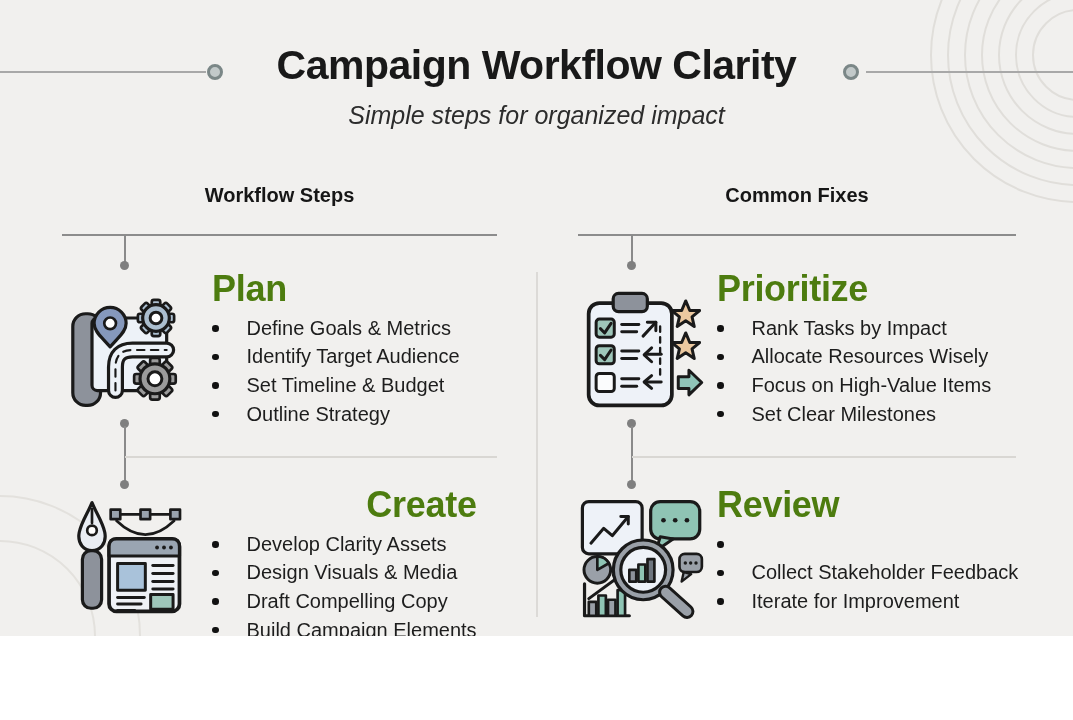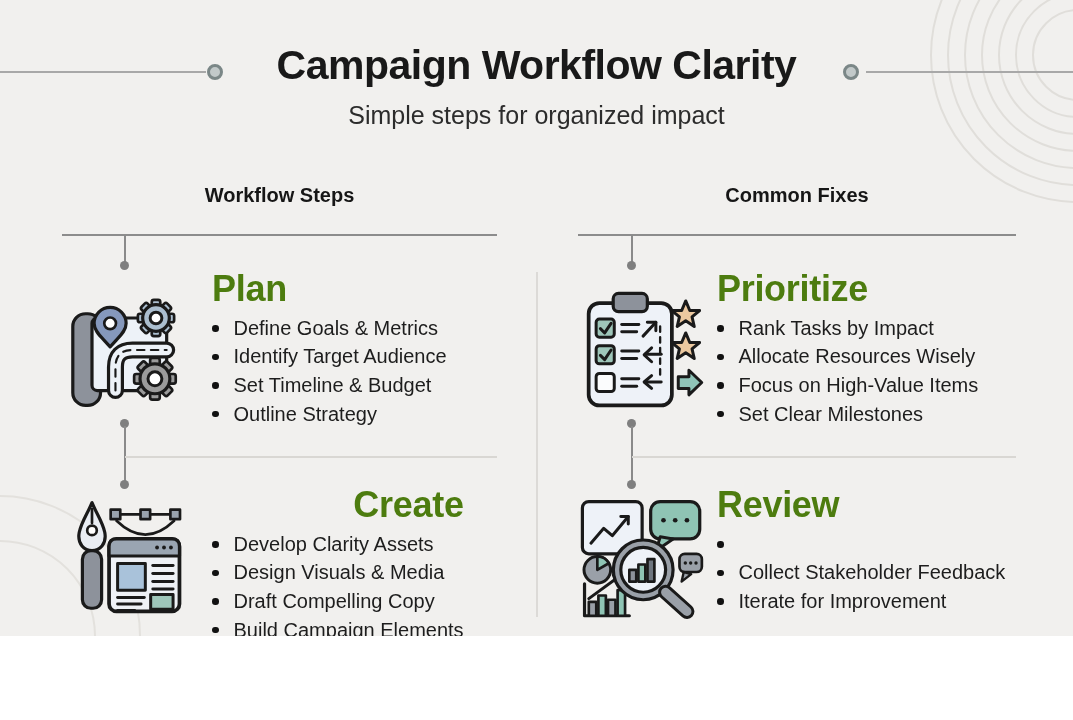--- a/index.html
+++ b/index.html
@@ -18,21 +18,21 @@
   .hdr-rule-left { left:0; width:206px; }
   .hdr-rule-right { left:866px; width:207px; }
   .hdr-dot { position:absolute; top:64px; width:16px; height:16px; border-radius:50%;
              background:#c2c9c9; border:3px solid #7b8787; }
   .hdr-dot-left { left:207px; }
   .hdr-dot-right { left:843px; }
 
   .title { position:absolute; top:42px; left:0; width:100%; text-align:center;
            font-size:41px; font-weight:700; letter-spacing:-0.5px; color:#191919; }
   .subtitle { position:absolute; top:101px; left:0; width:100%; text-align:center;
-              font-size:25px; color:#2c2c2c; }
+              font-size:25px; color:#2c2c2c;font-style:italic; }
 
   
   .col-header { position:absolute; top:184px; text-align:center;
                 font-size:20px; font-weight:700; color:#161616; }
   .col-header.left { left:62px; width:435px; }
   .col-header.right { left:578px; width:438px; }
   .col-underline { position:absolute; top:234px; height:1.6px; background:#8c8c8c; }
   .col-underline.left { left:62px; width:435px; }
   .col-underline.right { left:578px; width:438px; }
 
@@ -62,21 +62,21 @@
   .icon-review { left:576px; top:492px; }
   .icon-box svg { width:100%; height:100%; display:block; }
 
   .sec-text { position:absolute; }
   .sec-plan { left:212px; top:270px; }
   .sec-create { left:212px; top:486px;text-align:right; }
   .sec-prioritize { left:717px; top:270px; }
   .sec-review { left:717px; top:486px; }
   .sec-text h2 { font-size:36px; font-weight:700; color:#4d7c0f; line-height:38px; letter-spacing:-0.3px; }
   .sec-text ul { list-style:none; margin-top:6px; }
-  .sec-text li { display:flex; align-items:center; gap:15px; height:28.6px;
+  .sec-text li { display:flex; align-items:center; gap:28px; height:28.6px;
                  font-size:20px; color:#1d1d1d; white-space:nowrap; }
   .bdot { width:6.5px; height:6.5px; border-radius:50%; background:#111; flex:none; }
 </style>
 </head>
 <body>
 
 <div class="canvas">
 
   <svg class="deco arcs-tr" width="170" height="210" viewBox="0 0 170 210">
     <g fill="none" stroke="#e0deda" stroke-width="2">

